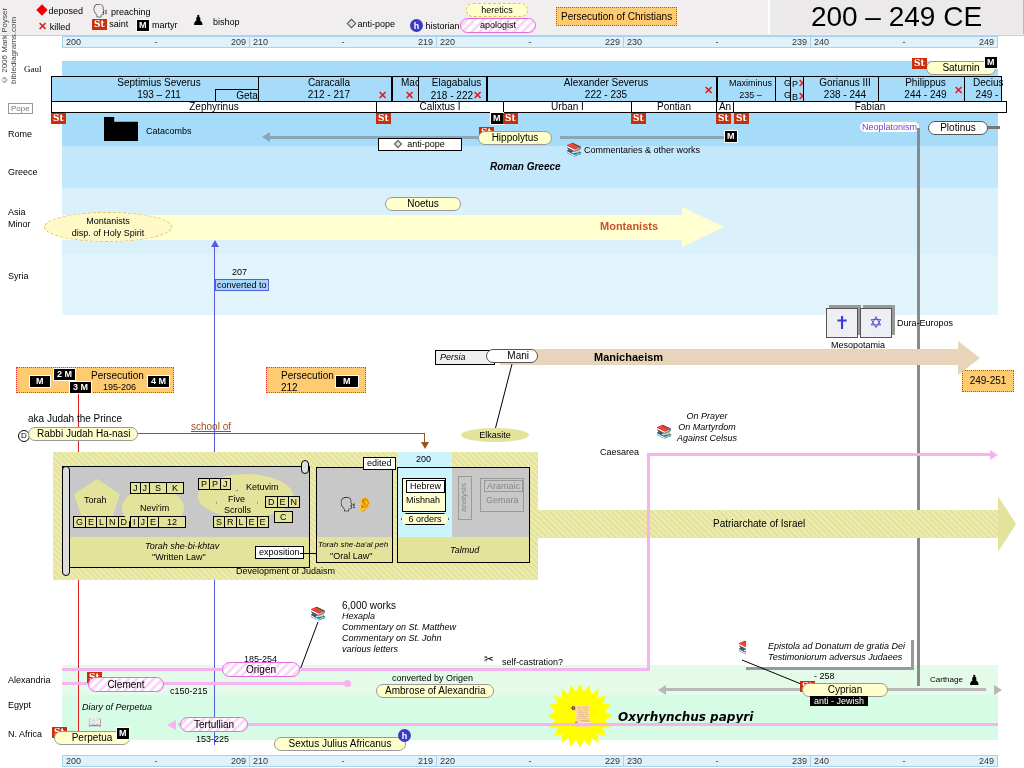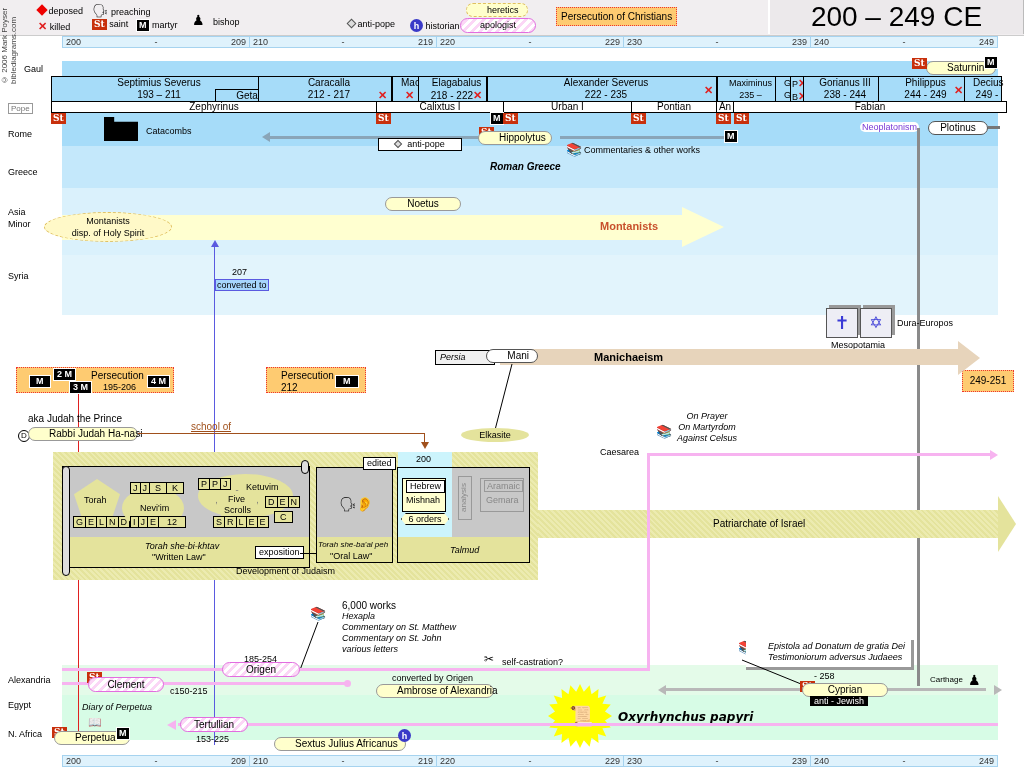--- a/index.html
+++ b/index.html
@@ -7,21 +7,21 @@
   .abs { position: absolute; }
   .legendbar { left: 0; top: 0; width: 1024px; height: 36px; background: #f1eef0; border-bottom: 1px solid #ccc; }
   .titlebox { left: 768px; top: 0; width: 256px; height: 34px; background: #ece9eb; border-left: 2px solid #fff; border-right: 1px solid #bbb; display: flex; align-items: center; justify-content: center; font-size: 28px; font-family: "Liberation Sans", sans-serif; }
   .copyright { left: 0; top: 4px; width: 20px; height: 80px; writing-mode: vertical-rl; transform: rotate(180deg); font-size: 8px; color: #444; line-height: 9px; }
   .lg { font-size: 9px; white-space: nowrap; }
   .diamond-red { width: 8px; height: 8px; background: #e00; transform: rotate(45deg); display: inline-block; }
   .x-red { color: #e02020; font-weight: bold; font-size: 11px; }
   .st { background: #c8300c; color: #fff; font-weight: bold; font-size: 9px; padding: 0 2px; line-height: 11px; display: inline-block; font-family: "DejaVu Serif", serif; }
   .mk { background: #000; color: #fff; font-weight: bold; font-size: 9px; padding: 0 2px; line-height: 11px; display: inline-block; border: 1px solid #fff; }
   .hbadge { width: 13px; height: 13px; border-radius: 50%; background: #3a3ac8; color: #fff; font-weight: bold; font-size: 9px; display: inline-flex; align-items: center; justify-content: center; }
-  .pill-yellow { background: #ffffcc; border: 1px solid #999; border-radius: 9px; padding: 0 20px; line-height: 12px; white-space: nowrap; text-align: center; }
+  .pill-yellow { background: #ffffcc; border: 1px solid #999; border-radius: 9px; padding: 0 8px; line-height: 12px; white-space: nowrap; text-align: center; }
   .pill-white { background: #fff; border: 1px solid #555; border-radius: 9px; padding: 0 8px; line-height: 12px; white-space: nowrap; text-align: center; }
   .pill-pink { background: repeating-linear-gradient(135deg, #fff 0 3px, #fbd6f6 3px 6px); border: 1px solid #e26ddf; border-radius: 9px; padding: 0 8px; line-height: 13px; white-space: nowrap; text-align: center; }
   .persecution { background: #fecb71; border: 1px dotted #e33; line-height: 11px; font-size: 10px; }
   .timeaxis { left: 62px; width: 936px; height: 12px; background: #dff2fc; border: 1px solid #a6d3ef; display: flex; }
   .timeaxis .dec { flex: 1; display: flex; justify-content: space-between; padding: 0 3px; border-right: 1px solid #a6d3ef; font-size: 9px; color: #333; line-height: 10px; }
   .timeaxis .dec:last-child { border-right: none; }
   .region-label { left: 8px; font-size: 9px; }
   .band { left: 62px; width: 936px; }
   .emperor { top: 76px; height: 26px; border: 1px solid #000; border-bottom: none; text-align: center; line-height: 12px; font-size: 10px; background: #a6dcf9; padding-left: 8px; }
   .pope { top: 101px; height: 12px; border: 1px solid #000; background: #fff; text-align: center; line-height: 10px; font-size: 10px; }
@@ -81,21 +81,21 @@
 </div>
 
 <div class="abs band" style="top:61px;height:15px;background:#a6dcf9;"></div>
 <div class="abs band" style="top:76px;height:70px;background:#a6dcf9;"></div>
 <div class="abs band" style="top:146px;height:42px;background:#c4e8fb;"></div>
 <div class="abs band" style="top:188px;height:67px;background:#daf1fc;"></div>
 <div class="abs band" style="top:255px;height:60px;background:#e2f4fc;"></div>
 <div class="abs band" style="top:665px;height:30px;background:#e4fbe9;"></div>
 <div class="abs band" style="top:695px;height:45px;background:#d7fce6;"></div>
 
-<div class="abs region-label" style="top:64px;left:24px;">Gaul</div>
+<div class="abs region-label" style="top:64px;left:24px;font-family:Liberation Serif, serif;">Gaul</div>
 <div class="abs region-label" style="top:103px;left:8px;border:1px solid #999;color:#777;padding:0 2px;font-size:8px;">Pope</div>
 <div class="abs region-label" style="top:129px;">Rome</div>
 <div class="abs region-label" style="top:167px;">Greece</div>
 <div class="abs region-label" style="top:207px;">Asia</div>
 <div class="abs region-label" style="top:219px;">Minor</div>
 <div class="abs region-label" style="top:271px;">Syria</div>
 <div class="abs region-label" style="top:675px;">Alexandria</div>
 <div class="abs region-label" style="top:700px;">Egypt</div>
 <div class="abs region-label" style="top:729px;">N. Africa</div>
 <div class="abs tiny" style="left:600px;top:447px;">Caesarea</div>

